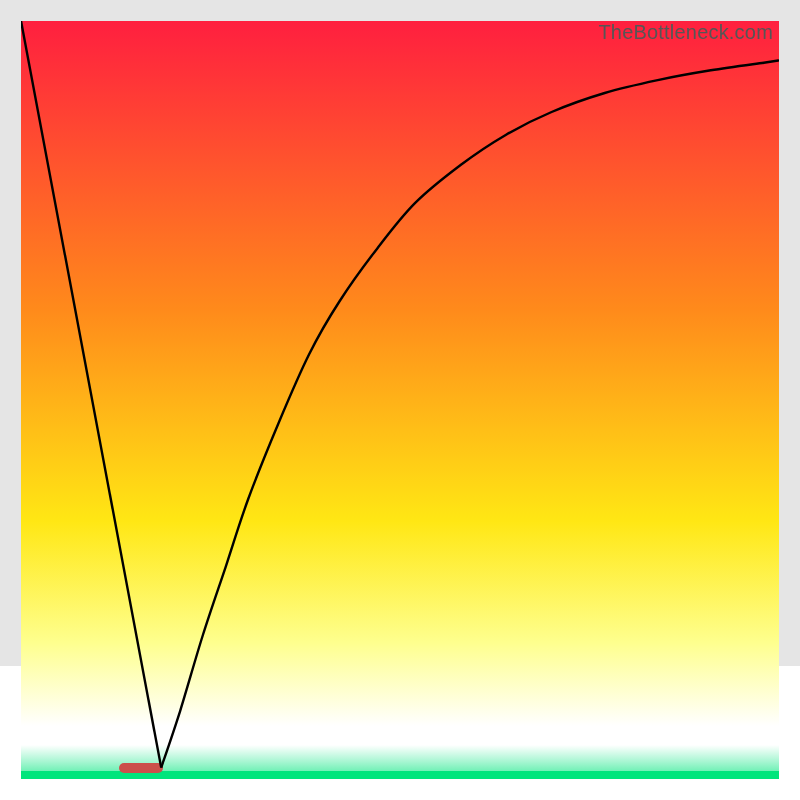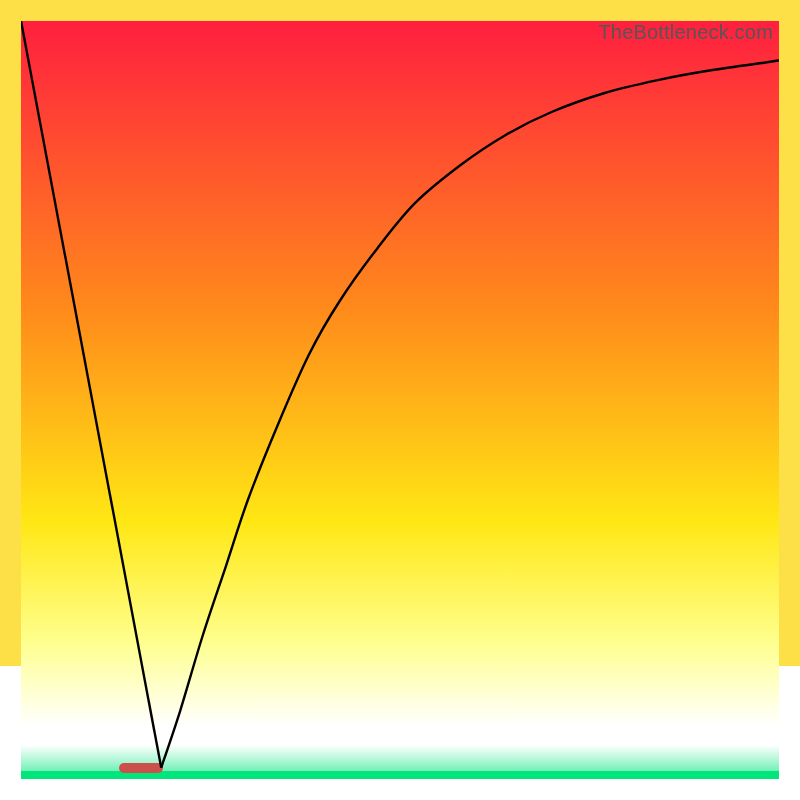--- a/index.html
+++ b/index.html
@@ -1,16 +1,16 @@
 <!DOCTYPE html>
 <html><head>
 <meta charset="utf-8">
 <style>
   html,body{margin:0;padding:0;width:800px;height:800px;overflow:hidden;background:#fff}
-  .frame{position:relative;width:800px;height:666px;background:#fde047}
+  .frame{position:relative;width:800px;height:666px;background:#e5e5e5}
   .plot{position:absolute;left:21px;top:21px;width:758px;height:758px;overflow:hidden}
   .gradient{position:absolute;inset:0}
   .greenband{position:absolute;left:0;right:0}
   .marker{position:absolute;height:10px;border-radius:5px;background:#cc4f4b}
   .curve{position:absolute;inset:0}
   .watermark{position:absolute;top:0;right:6px;font:20px Arial,Helvetica,sans-serif;color:#565656;letter-spacing:.2px}
 </style>
 </head>
 <body>
 

